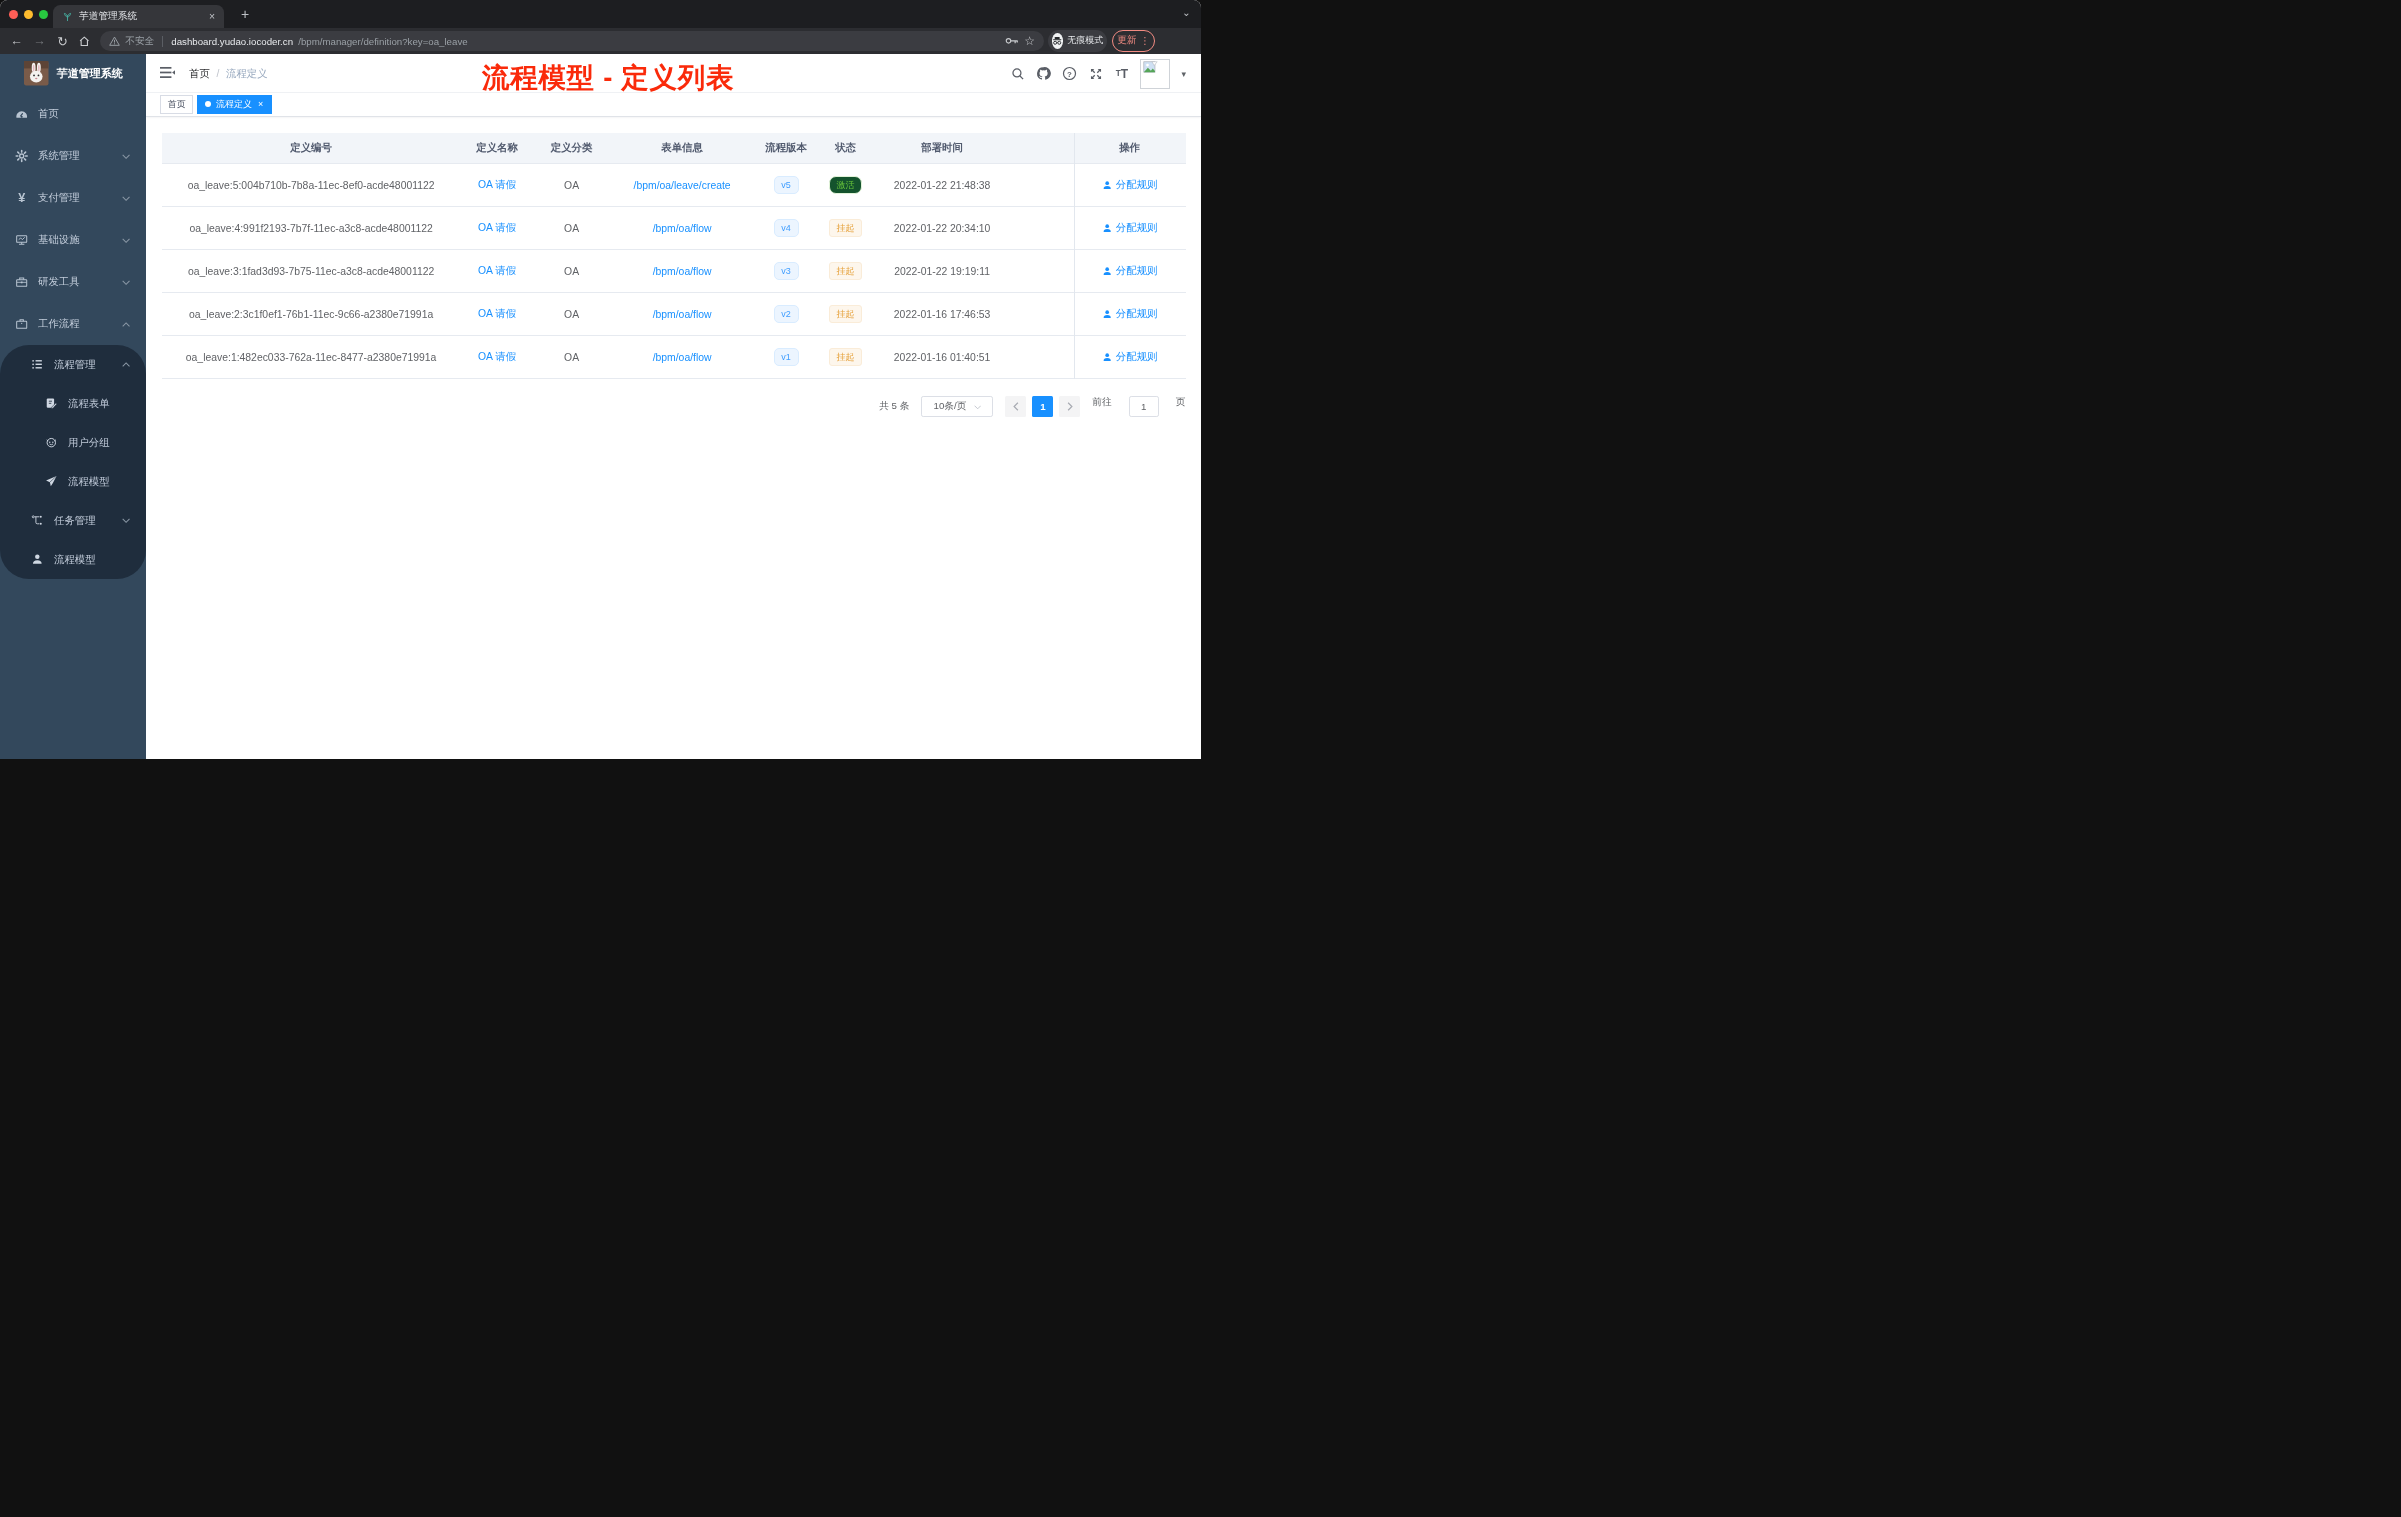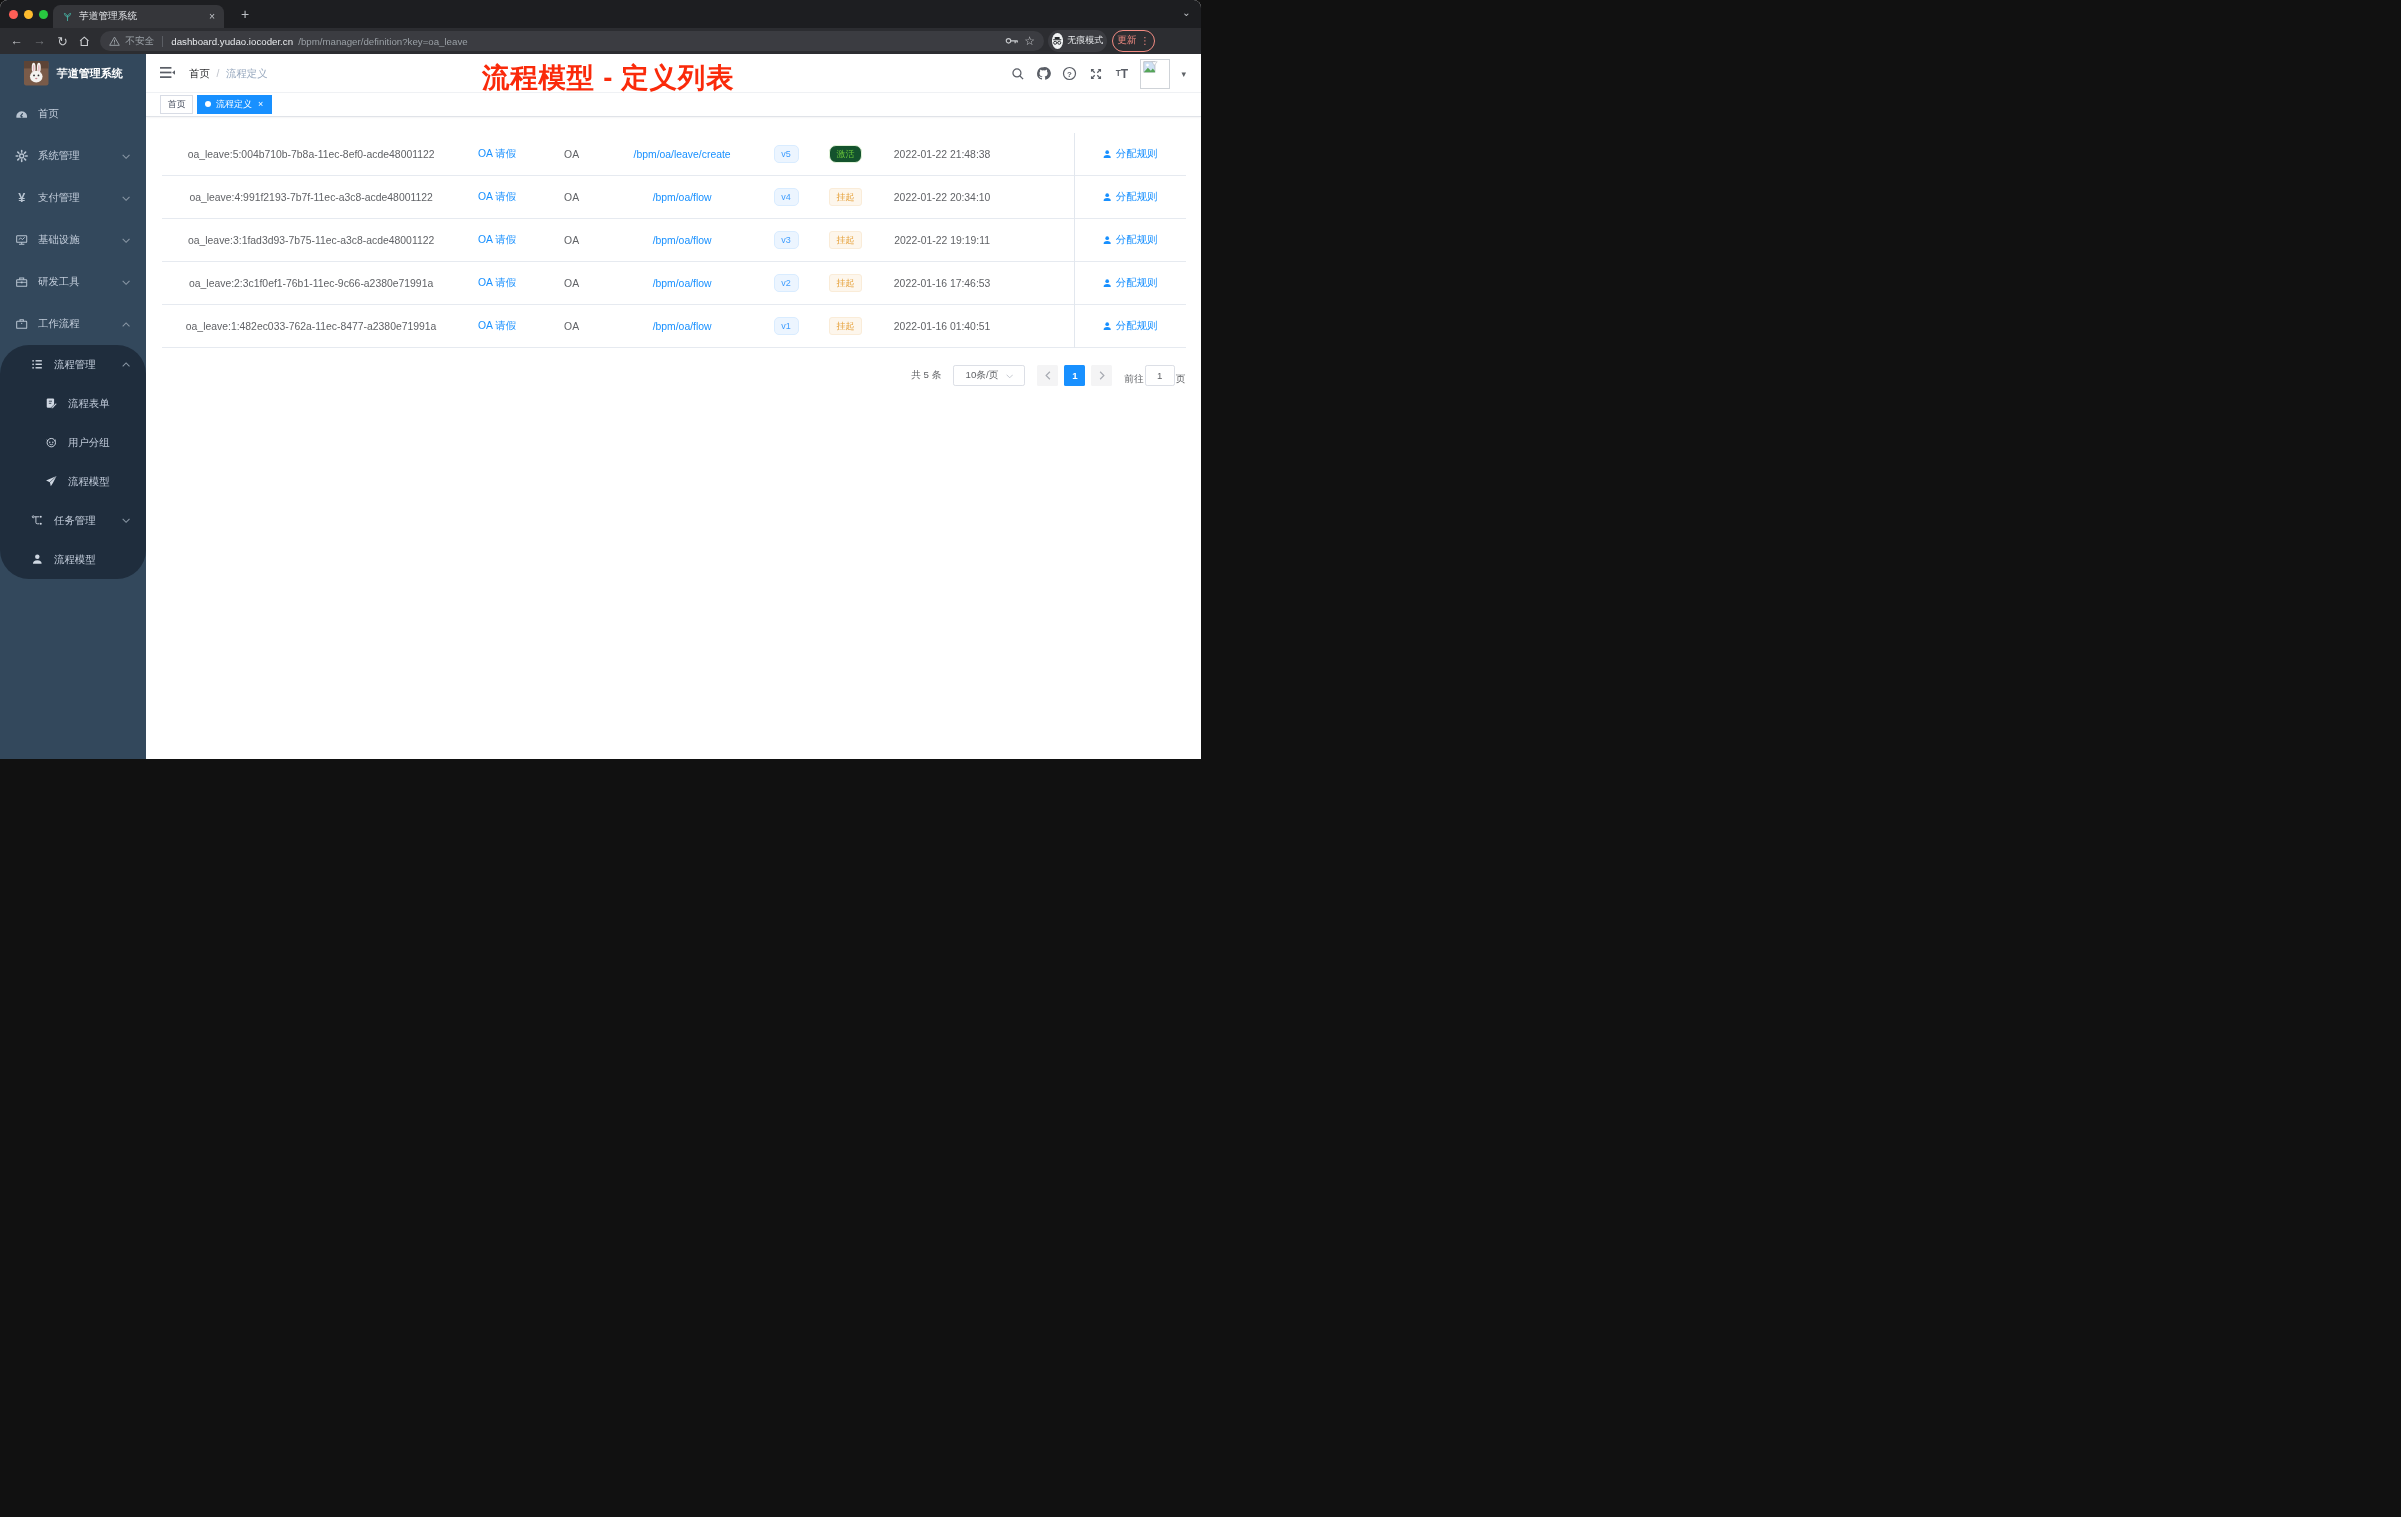--- a/index.html
+++ b/index.html
@@ -84,21 +84,21 @@
   .stag.warning{background:#fdf6ec;border-color:#faecd8;color:#e6a23c;}
   .action-lnk{display:inline-flex;align-items:center;gap:3.7px;color:var(--accent);font-size:10.4px;cursor:pointer;}
   .fixsep{position:absolute;top:0;bottom:0;left:912px;width:0.7px;background:#e2e7ee;box-shadow:-5.2px 0 6px -4.5px rgba(0,0,0,.15);}
 
   
   .pager{display:flex;justify-content:flex-end;align-items:center;margin:17px 15.6px 0 0;font-size:9.7px;color:#606266;}
   .pager .total{margin-right:12px;}
   .psel{width:72px;height:21px;border:0.7px solid #dcdfe6;border-radius:2.2px;display:flex;align-items:center;justify-content:center;gap:7.4px;color:#606266;margin-right:12px;cursor:pointer;background:#fff;}
   .pbtn{width:21px;height:21px;background:#f4f4f5;border-radius:1.5px;display:flex;align-items:center;justify-content:center;margin-left:6px;cursor:pointer;color:#a8abb2;}
   .pbtn.cur{background:var(--accent);color:#fff;font-weight:700;font-size:9.7px;}
-  .goto{margin-left:12px;display:flex;align-items:flex-end;gap:1px;}
+  .goto{margin-left:12px;display:flex;align-items:flex-start;gap:17px;}
   .goto input{width:30px;height:21px;border:0.7px solid #dcdfe6;border-radius:2.2px;text-align:center;font-size:9.7px;color:#606266;outline:none;}
   svg{display:block;}
 </style>
 </head>
 <body>
 
 <div class="window">
 
   <div class="tabstrip">
     <div class="traffic">
@@ -412,20 +412,31 @@
           <span>首页</span>
         </span>
         <span class="tag active">
           <span class="dot"></span>
           <span>流程定义</span>
           <span class="x">×</span>
         </span>
       </div>
 
       <div class="tablewrap">
+        <div class="thead" id="thead">
+            <div class="cell" style="width: 299px;">定义编号</div>
+            <div class="cell" style="width: 73px;">定义名称</div>
+            <div class="cell" style="width: 76px;">定义分类</div>
+            <div class="cell" style="width: 145px;">表单信息</div>
+            <div class="cell" style="width: 63px;">流程版本</div>
+            <div class="cell" style="width: 56px;">状态</div>
+            <div class="cell" style="width: 137px;">部署时间</div>
+            <div class="cell" style="width: 63px;"></div>
+            <div class="cell" style="width: 112px;">操作</div>
+          </div>
         <div id="tbody">
             <div class="trow">
               <div class="cell" style="width: 299px; text-align: center;">oa_leave:5:004b710b-7b8a-11ec-8ef0-acde48001122</div>
               <div class="cell" style="width: 73px;">
                 <a class="lnk">OA 请假</a>
               </div>
               <div class="cell" style="width: 76px;">OA</div>
               <div class="cell" style="width: 145px;">
                 <a class="lnk">/bpm/oa/leave/create</a>
               </div>

